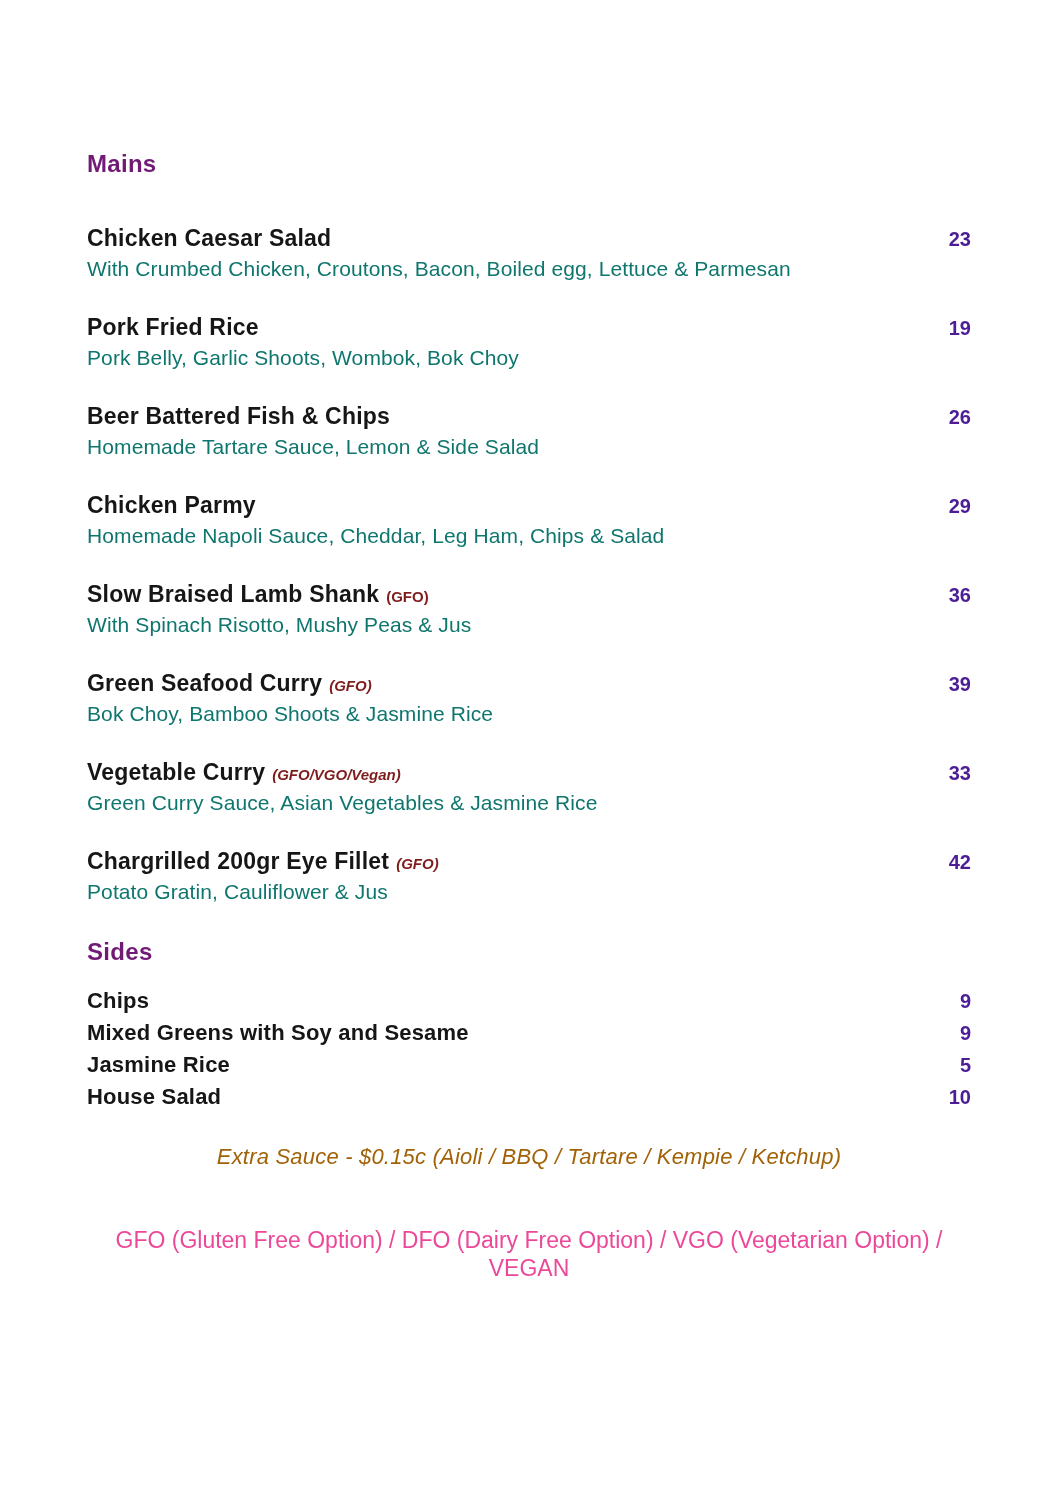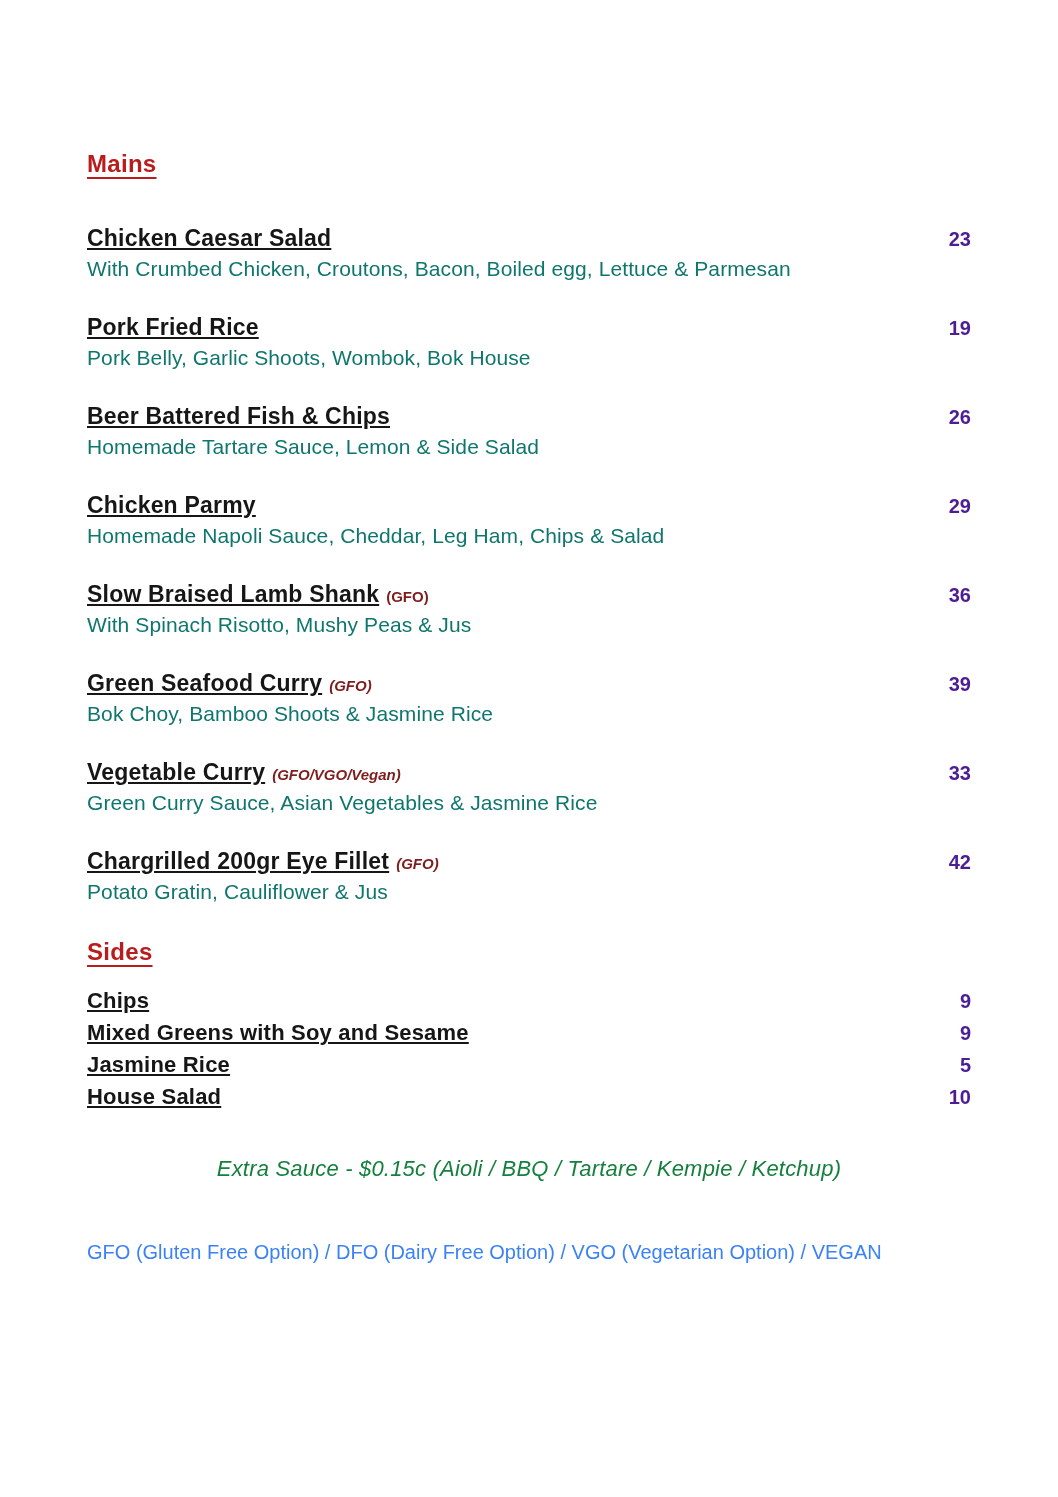--- a/index.html
+++ b/index.html
@@ -13,23 +13,22 @@
     background: #ffffff;
     overflow: hidden;
   }
   .content {
     padding: 148px 87px 0 87px;
   }
 
   .section-heading {
     font-size: 24px;
     font-weight: 700;
-    color: #b91c1c;
+    color: #701a75;
     line-height: 32px;
-    text-decoration: underline;
     text-decoration-thickness: 2px;
     text-underline-offset: 5px;
     letter-spacing: 0.3px;
     margin: 0 0 44px 0;
   }
   .menu-section.compact .section-heading {
     margin-top: 26px;
     margin-bottom: 18px;
   }
 
@@ -48,53 +47,53 @@
     margin-left: 7px;
   }
 
   .main-item { margin-bottom: 30px; }
   .main-item .row { line-height: 28px; }
   .item-name {
     font-size: 23px;
     font-weight: 700;
     color: #161616;
     letter-spacing: 0.2px;
-    text-decoration: underline;
   }
   .item-tag {
     font-size: 15px;
     font-weight: 700;
     color: #7f1d1d;
     margin-left: 7px;
   }
   .item-tag.italic { font-style: italic; }
   .item-desc {
     font-size: 21px;
     font-weight: 400;
     color: #0f766e;
     line-height: 28px;
     letter-spacing: 0.1px;
   }
 
   .side-item .row { line-height: 30px; }
   .side-item .item-name { font-size: 22px; }
 
   .sauce-note {
-    margin-top: 40px;
+    margin-top: 28px;
     text-align: center;
     font-style: italic;
     font-size: 22px;
-    color: #15803d;
+    color: #a16207;
     line-height: 30px;
     letter-spacing: 0.2px;
   }
   .legend {
     margin-top: 54px;
-    font-size: 20px;
-    color: #3b82f6;
+    text-align: center;
+    font-size: 23px;
+    color: #ec4899;
     line-height: 28px;
   }
 </style>
 </head>
 <body>
 
 <div class="page">
   <div class="content">
     <div id="sections">
   <section class="menu-section detailed">
@@ -106,21 +105,21 @@
       <span class="item-price">23</span>
     </div>
     <div class="item-desc">With Crumbed Chicken, Croutons, Bacon, Boiled egg, Lettuce &amp; Parmesan</div>
   </div>
 
   <div class="main-item">
     <div class="row">
       <span class="row-left"><span class="item-name">Pork Fried Rice</span></span>
       <span class="item-price">19</span>
     </div>
-    <div class="item-desc">Pork Belly, Garlic Shoots, Wombok, Bok House</div>
+    <div class="item-desc">Pork Belly, Garlic Shoots, Wombok, Bok Choy</div>
   </div>
 
   <div class="main-item">
     <div class="row">
       <span class="row-left"><span class="item-name">Beer Battered Fish &amp; Chips</span></span>
       <span class="item-price">26</span>
     </div>
     <div class="item-desc">Homemade Tartare Sauce, Lemon &amp; Side Salad</div>
   </div>
 

